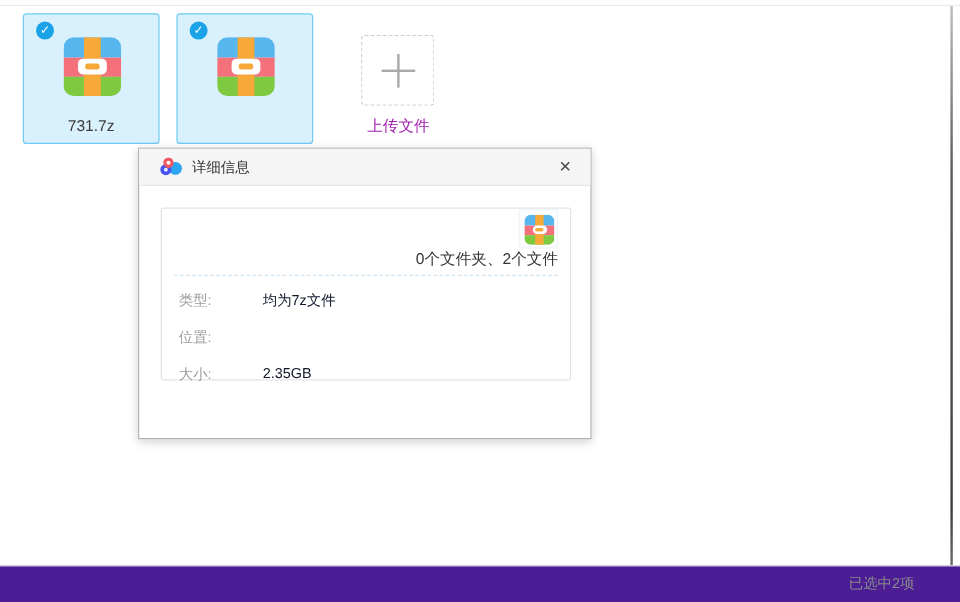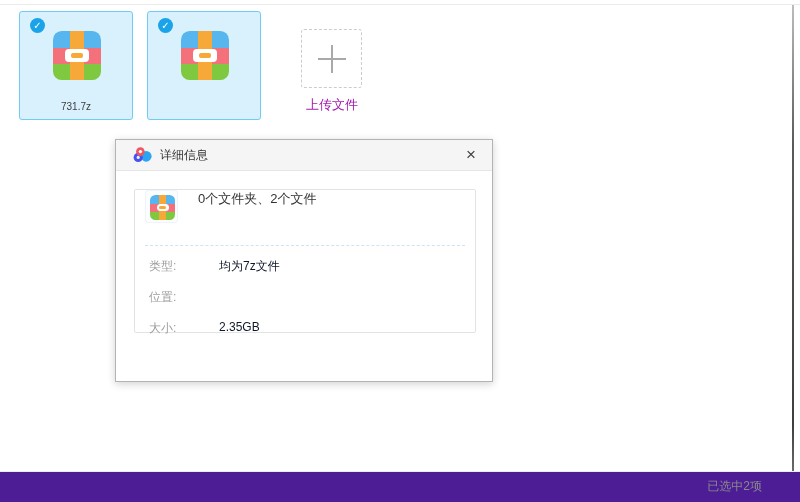--- a/index.html
+++ b/index.html
@@ -30,21 +30,21 @@
   .tile.t1 { left: 19px; }
   .tile.t2 { left: 147px; }
   .check-badge {
     position: absolute; left: 10px; top: 6px;
     width: 15px; height: 15px; border-radius: 50%;
     background: #1aa3e8; color: #fff;
     font-size: 10px; line-height: 15px; text-align: center;
   }
   .tile-name {
     position: absolute; left: 0; bottom: 7px; width: 100%;
-    text-align: center; font-size: 10px; color: #3d3d3d;
+    text-align: center; font-size: 13px; color: #3d3d3d;
   }
 
   
   .arch-icon {
     position: absolute; overflow: hidden; border-radius: 18%;
   }
   .tile .arch-icon { left: 33px; top: 19px; width: 48px; height: 49px; }
   .arch-band { position: absolute; left: 0; width: 100%; }
   .arch-top { top: 0; height: 34%; background: #57b6ee; }
   .arch-mid { top: 34%; height: 33%; background: #f4707b; }
@@ -75,42 +75,42 @@
   }
   .plus-icon::before { left: 0; top: 13px; width: 28px; height: 2px; }
   .plus-icon::after { left: 13px; top: 0; width: 2px; height: 28px; }
   .upload-label {
     position: absolute; left: 286px; top: 96px; width: 92px;
     text-align: center; font-size: 13px; color: #a21caf; cursor: pointer;
   }
 
   
   .dialog {
-    position: absolute; left: 115px; top: 139px; width: 378px; height: 243px;
+    position: absolute; left: 115px; top: 123px; width: 378px; height: 243px;
     background: #ffffff; border: 1px solid #b3b3b3;
     box-shadow: 0 2px 8px rgba(0,0,0,0.18);
   }
   .dialog-header {
     position: relative; height: 31px; background: #f5f5f6;
     border-bottom: 1px solid #e6e6e6;
     display: flex; align-items: center; padding: 0 10px 0 17px;
   }
   .dialog-logo { width: 19px; height: 16px; margin-right: 8px; flex: none; }
   .dialog-title { font-size: 12px; color: #333; }
   .dialog-close {
     margin-left: auto; width: 22px; height: 22px; border: none; background: none;
     font-size: 17px; line-height: 20px; color: #444; cursor: pointer;
     text-align: center; padding: 0;
   }
   .detail-box {
     position: absolute; left: 18px; top: 49px; width: 342px; height: 144px;
     border: 1px solid #e3e3e3; border-radius: 2px; background: #fff;
   }
   .detail-summary {
-    display: flex; align-items: flex-start; height: 55px; padding: 0 10px 0 10px;
+    display: flex; align-items: flex-end; height: 55px; padding: 0 10px 0 10px; flex-direction: column;
   }
   .mini-icon-card {
     position: relative; width: 33px; height: 33px; flex: none;
     background: #fbfdfe; border: 1px solid #eef4f9; border-radius: 3px;
   }
   .mini-icon-card .arch-icon { left: 4px; top: 4px; width: 25px; height: 25px; border-radius: 22%; }
   .summary-text { margin-left: 20px; font-size: 13px; color: #333; }
   .detail-divider {
     margin: 0 10px; border-top: 1px dashed #cfe4f2; height: 0;
   }

